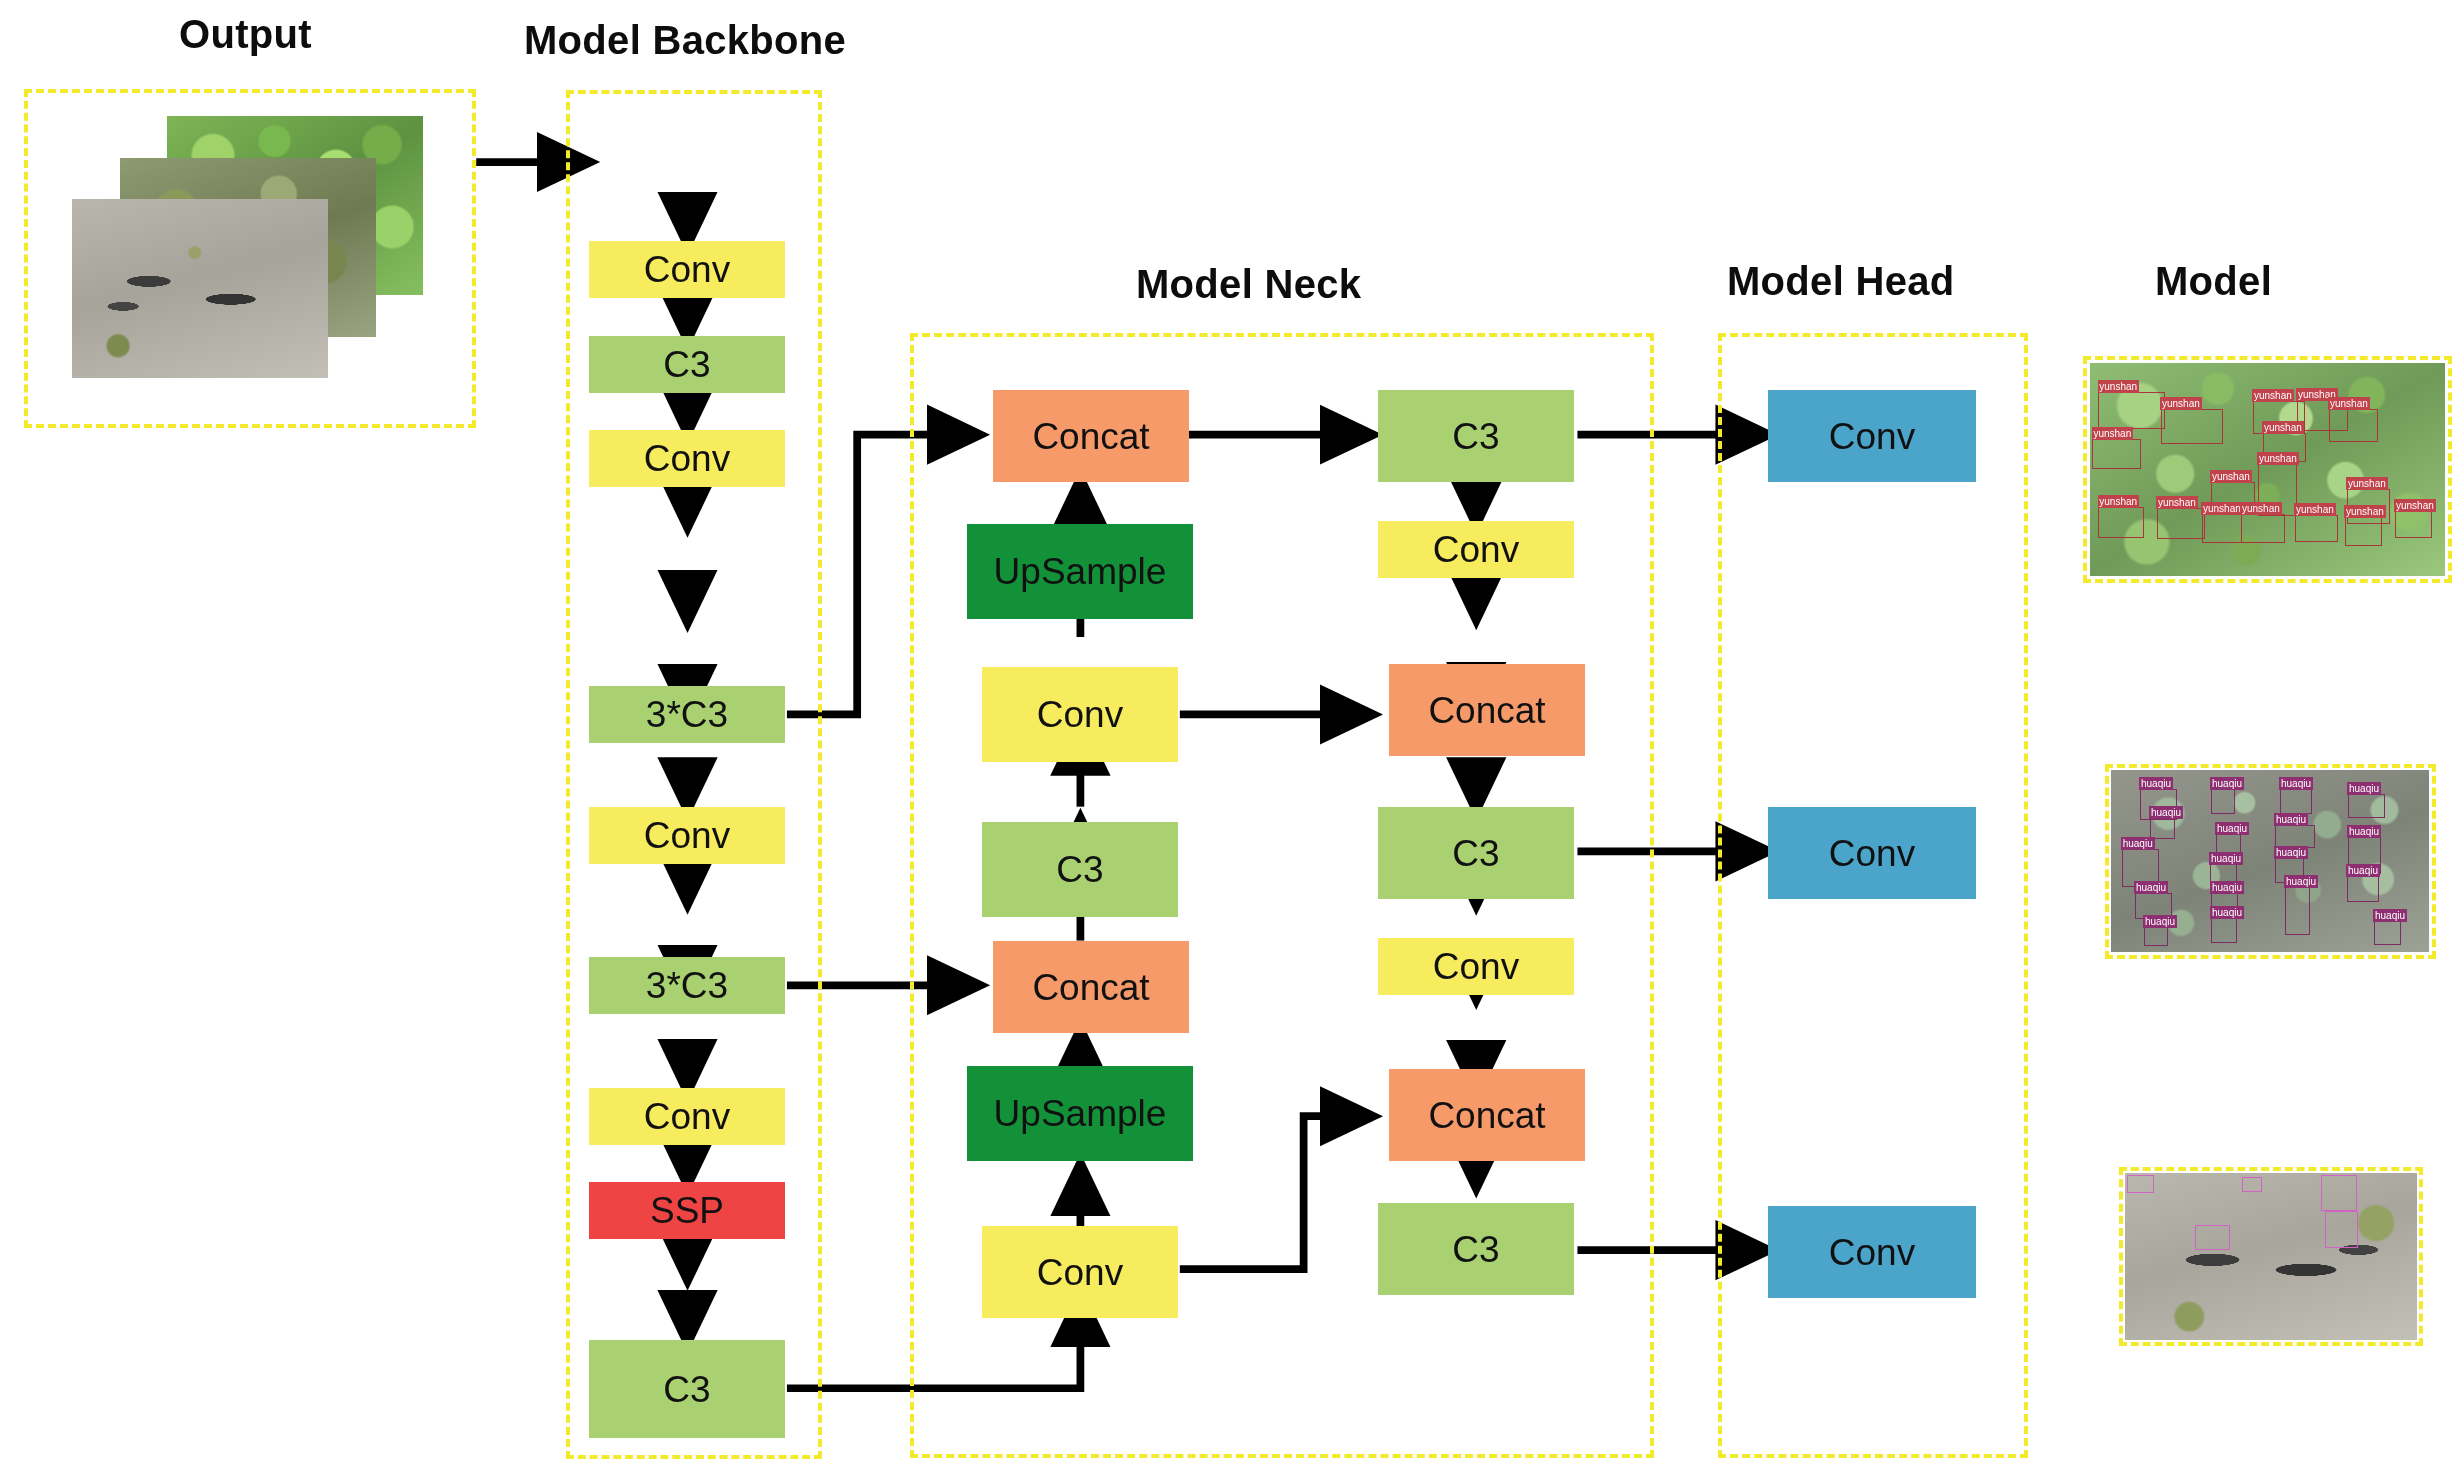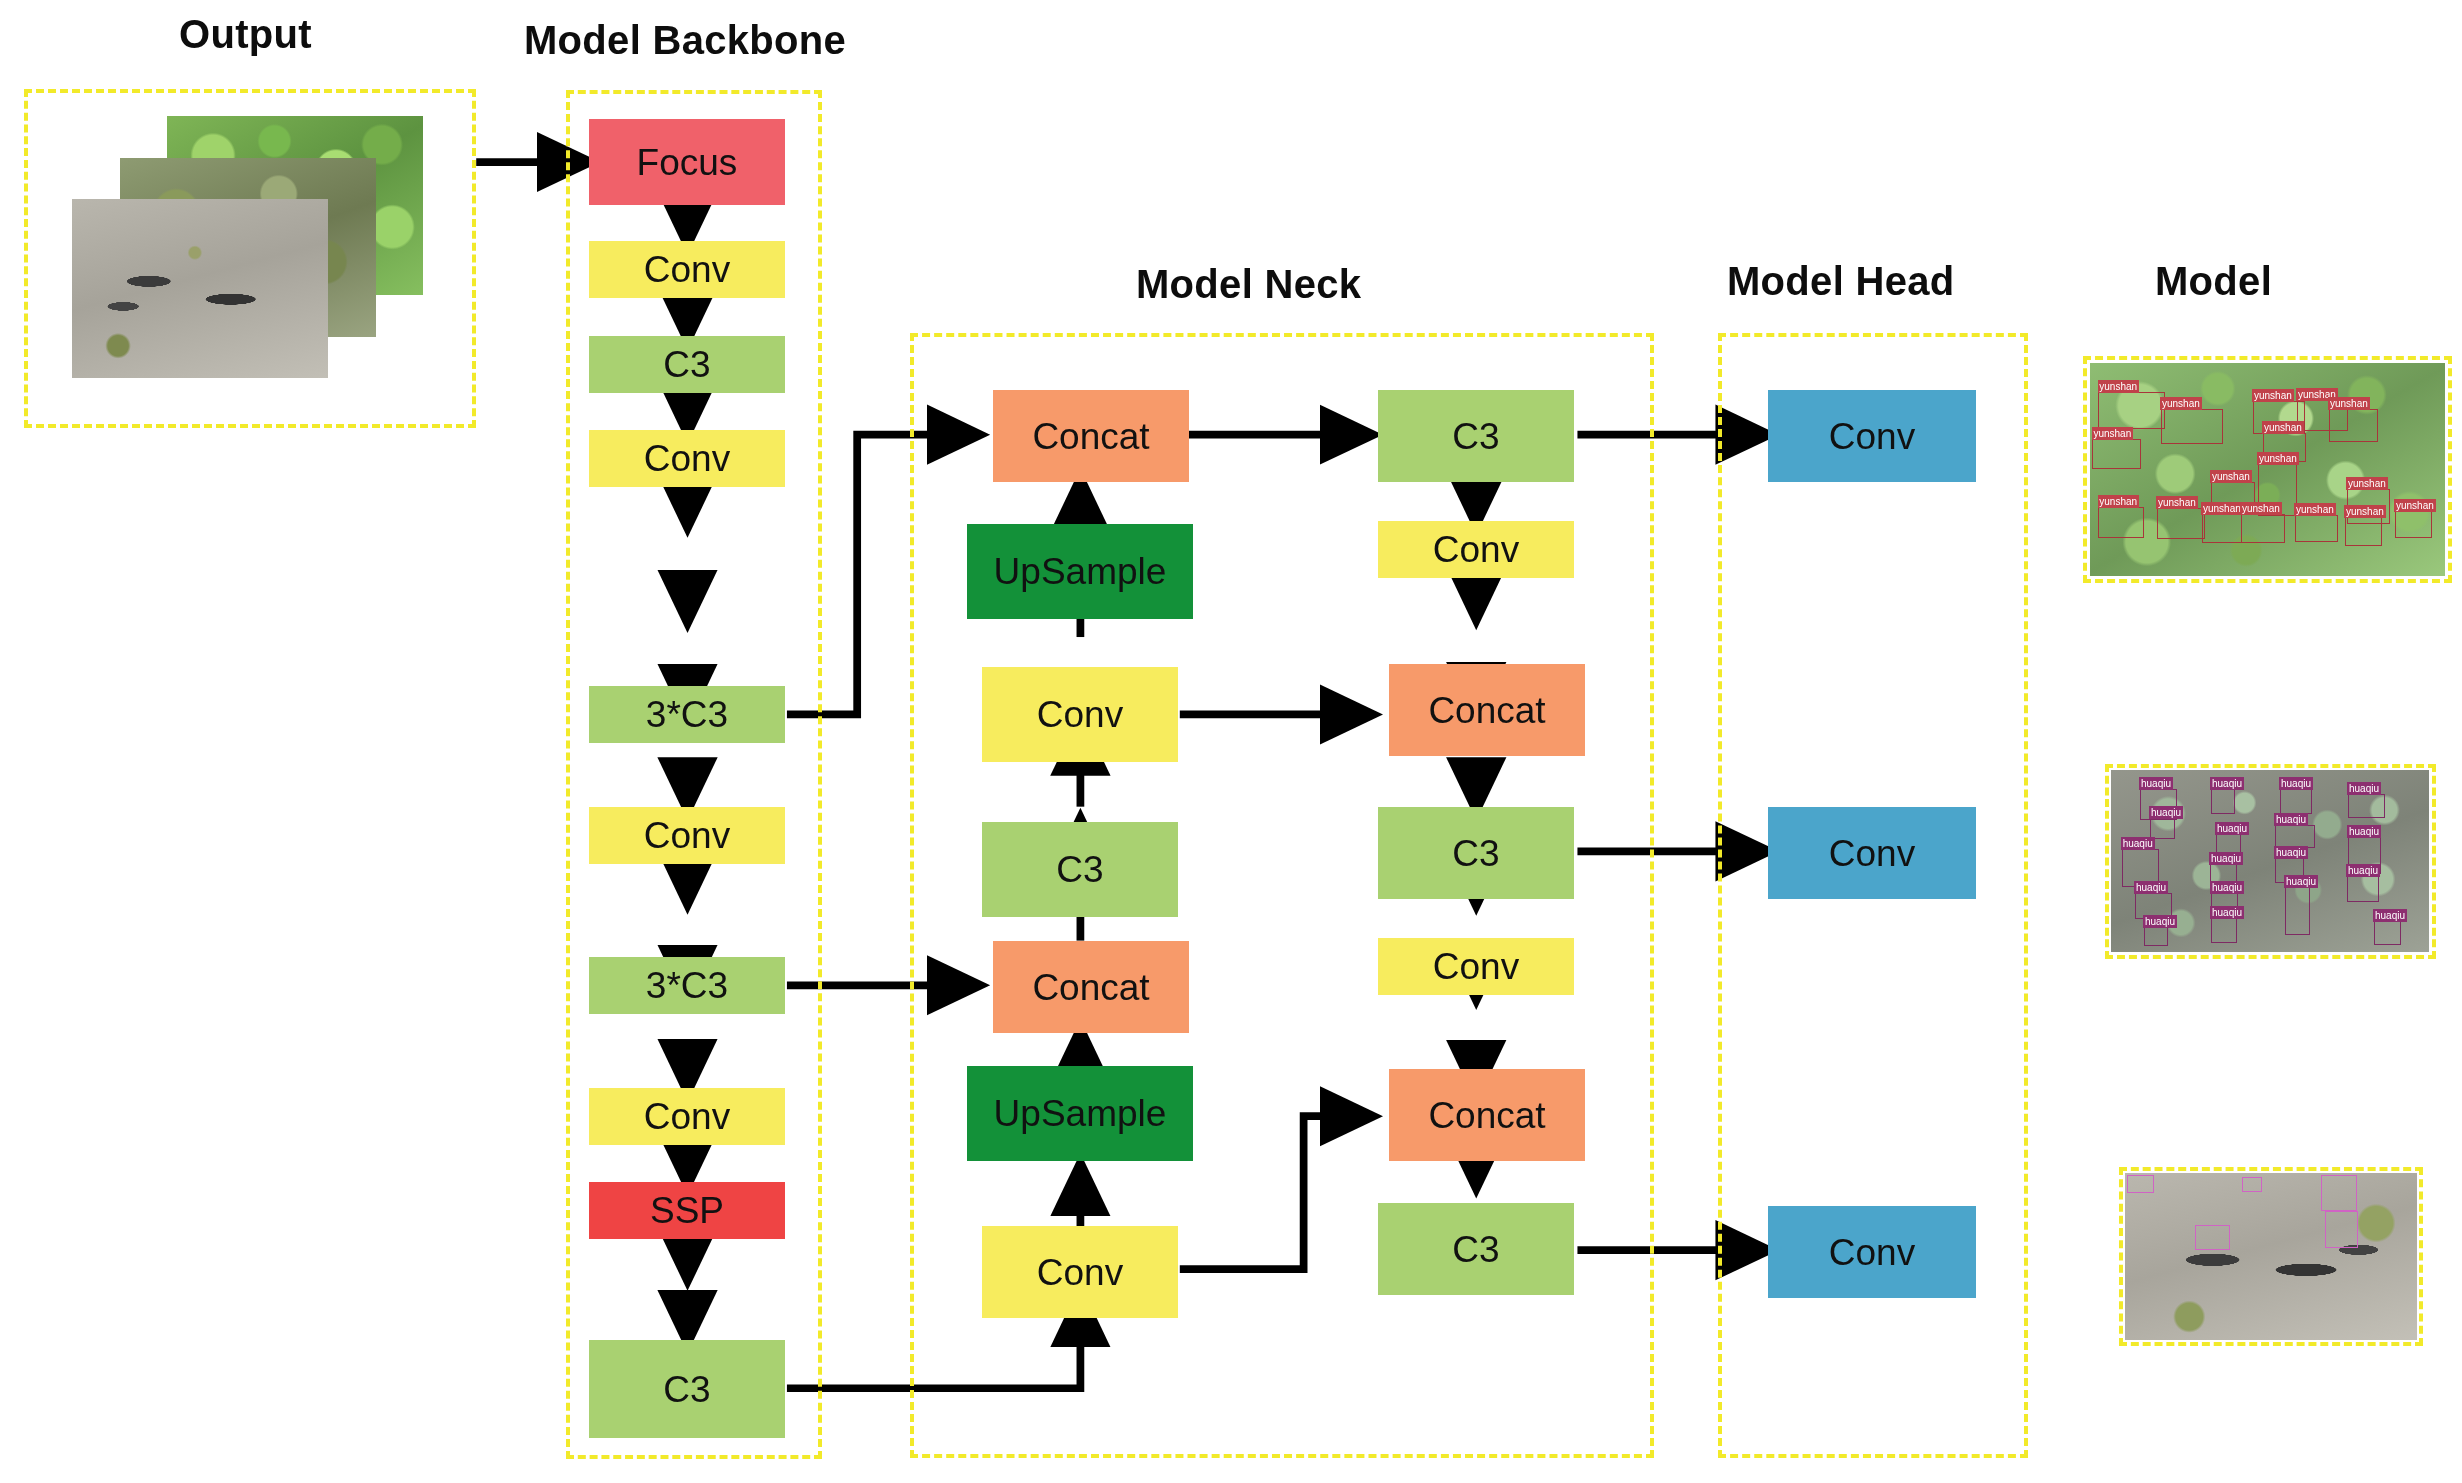--- a/index.html
+++ b/index.html
@@ -235,23 +235,20 @@
   <div class="dashed-frame" style="left:2083px; top:356px; width:369px; height:227px;"></div>
   <div class="dashed-frame" style="left:2105px; top:764px; width:331px; height:195px;"></div>
   <div class="dashed-frame" style="left:2119px; top:1167px; width:304px; height:179px;"></div>
 
   <div class="img-stack" style="left:60px; top:116px; width:381px; height:280px;">
     <div class="photo green" style="left:107px; top:0px;   width:256px; height:179px;"></div>
     <div class="photo mixed" style="left:60px; top:42px;  width:256px; height:179px;"></div>
     <div class="photo ground" style="left:12px;  top:83px; width:256px; height:179px;"></div>
   </div>
 
-  <div class="node focus" style="left:589px; top:119px; width:196px; height:86px;">
-    <span>Focus</span>
-  </div>
   <div class="node conv" style="left:589px; top:241px; width:196px; height:57px;">
     <span>Conv</span>
   </div>
   <div class="node c3" style="left:589px; top:336px; width:196px; height:57px;">
     <span>C3</span>
   </div>
   <div class="node conv" style="left:589px; top:430px; width:196px; height:57px;">
     <span>Conv</span>
   </div>
   <div class="node c3" style="left:589px; top:686px; width:196px; height:57px;">

